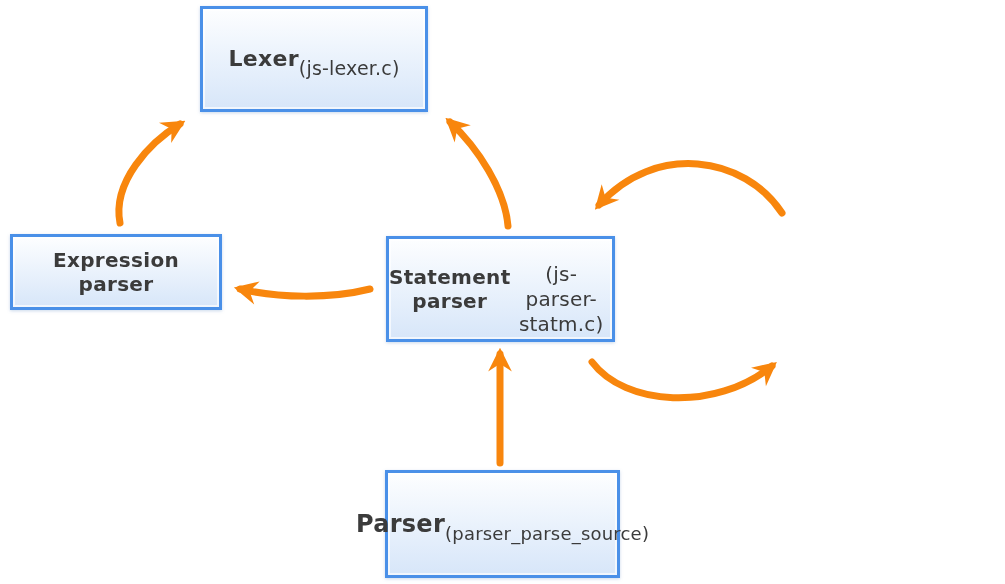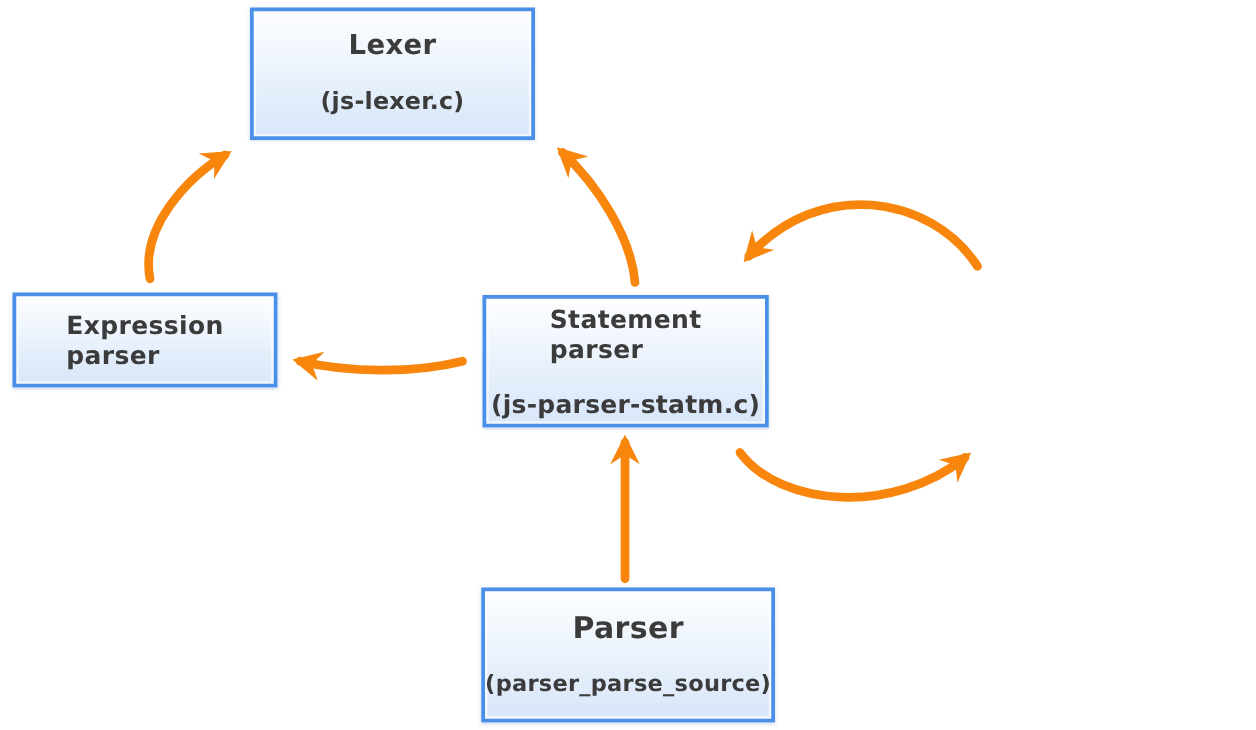--- a/index.html
+++ b/index.html
@@ -35,34 +35,34 @@
   .node {
     position: absolute;
     box-sizing: border-box;
     border: 3px solid var(--box-border, #4A90E8);
     background: linear-gradient(to bottom,
         var(--box-fill-top, #fdfeff) 0%,
         var(--box-fill-bottom, #d7e6f9) 100%);
     box-shadow: inset 0 0 0 2px rgba(255,255,255,0.65),
                 0 1px 3px rgba(110,150,200,0.35);
     display: flex;
-    flex-direction: column;
+    flex-direction: row;
     align-items: center;
     justify-content: center;
-    text-align: left;
+    text-align: center;
     color: var(--text, #3b3b3b);
   }
   .node .title {
     font-weight: 700;
     white-space: pre-line;
     line-height: 1.2;
     letter-spacing: 0.3px;
   }
   .node .subtitle {
-    font-weight: 700;
+    font-weight: 400;
     line-height: 1.25;
     margin-top: 20px;
     letter-spacing: 0.2px;
   }
   
   .node-lexer      { left: 200px; top: 6px;   width: 228px; height: 106px; }
   .node-lexer .title      { font-size: 22px; }
   .node-lexer .subtitle   { font-size: 19px; }
 
   .node-expression { left: 10px;  top: 234px; width: 212px; height: 76px; }

